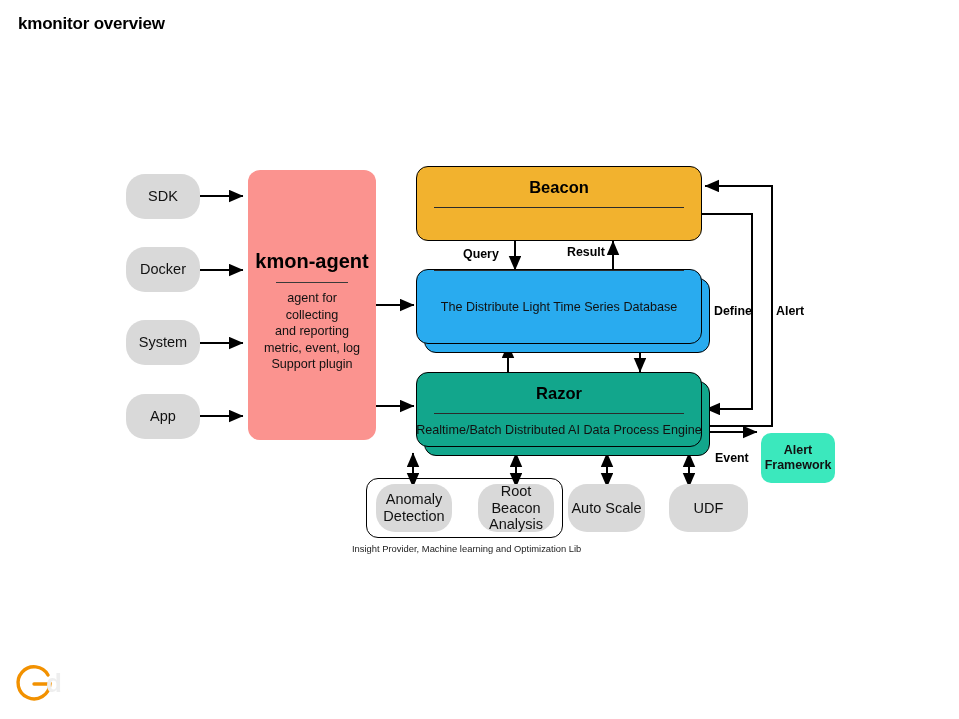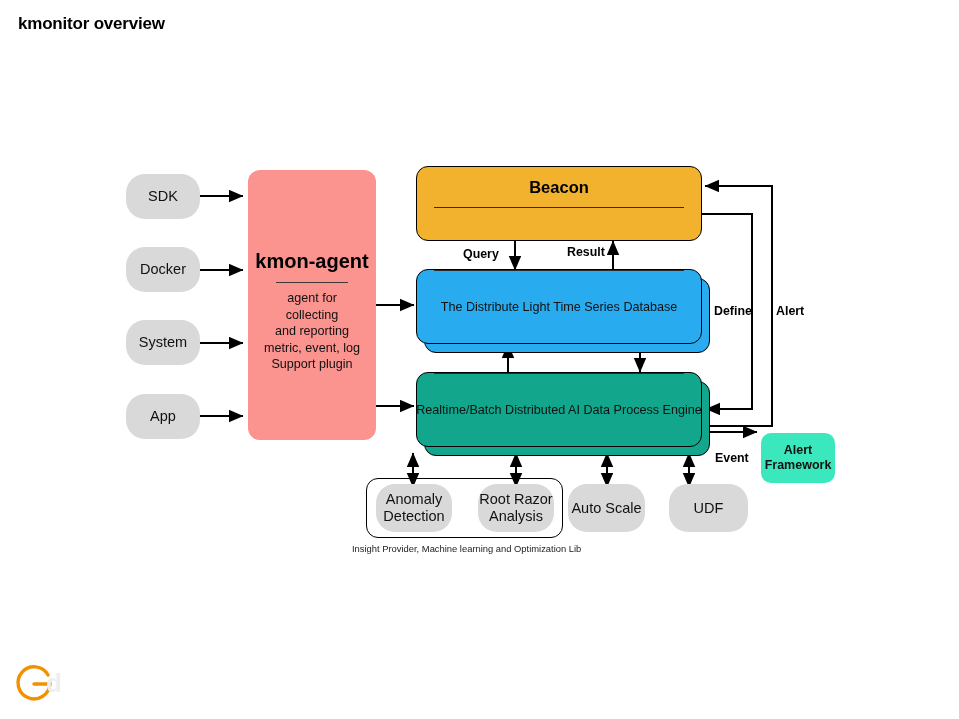--- a/index.html
+++ b/index.html
@@ -126,20 +126,21 @@
 </div>
 
 <div class="shadowcard" style="left:424px;top:278px;width:286px;height:75px;background:#29abef;"></div>
 <div class="card" style="left:416px;top:269px;width:286px;height:75px;background:#29abef;">
   <div class="rule"></div>
   <div class="sub">The Distribute Light Time Series Database</div>
 </div>
 
 <div class="shadowcard" style="left:424px;top:381px;width:286px;height:75px;background:#12a68c;"></div>
 <div class="card" style="left:416px;top:372px;width:286px;height:75px;background:#12a68c;">
+  <div class="ttl" style="height:40px;">Razor</div>
   <div class="rule"></div>
   <div class="sub">Realtime/Batch Distributed AI Data Process Engine</div>
 </div>
 
 <div id="alert-framework" style="left:761px;top:433px;width:74px;height:50px;">
   <div>
     <div>Alert</div>
     <div>Framework</div>
   </div>
 </div>
@@ -147,21 +148,21 @@
 <div id="insight-group" style="left:366px;top:478px;width:197px;height:60px;"></div>
 
 <div class="chip" style="left:376px;top:484px;width:76px;height:48px;">
   <div>
     <div>Anomaly</div>
     <div>Detection</div>
   </div>
 </div>
 <div class="chip" style="left:478px;top:484px;width:76px;height:48px;">
   <div>
-    <div>Root Razor</div>
+    <div>Root Beacon</div>
     <div>Analysis</div>
   </div>
 </div>
 <div class="chip" style="left:568px;top:484px;width:77px;height:48px;">
   <span>Auto Scale</span>
 </div>
 <div class="chip" style="left:669px;top:484px;width:79px;height:48px;">
   <span>UDF</span>
 </div>
 

